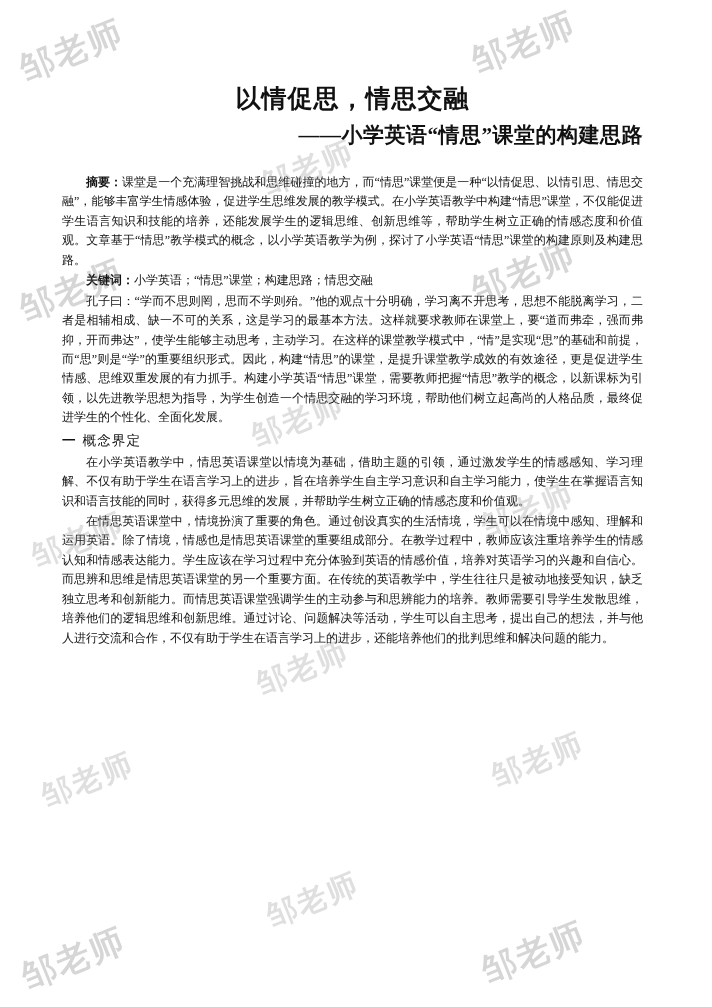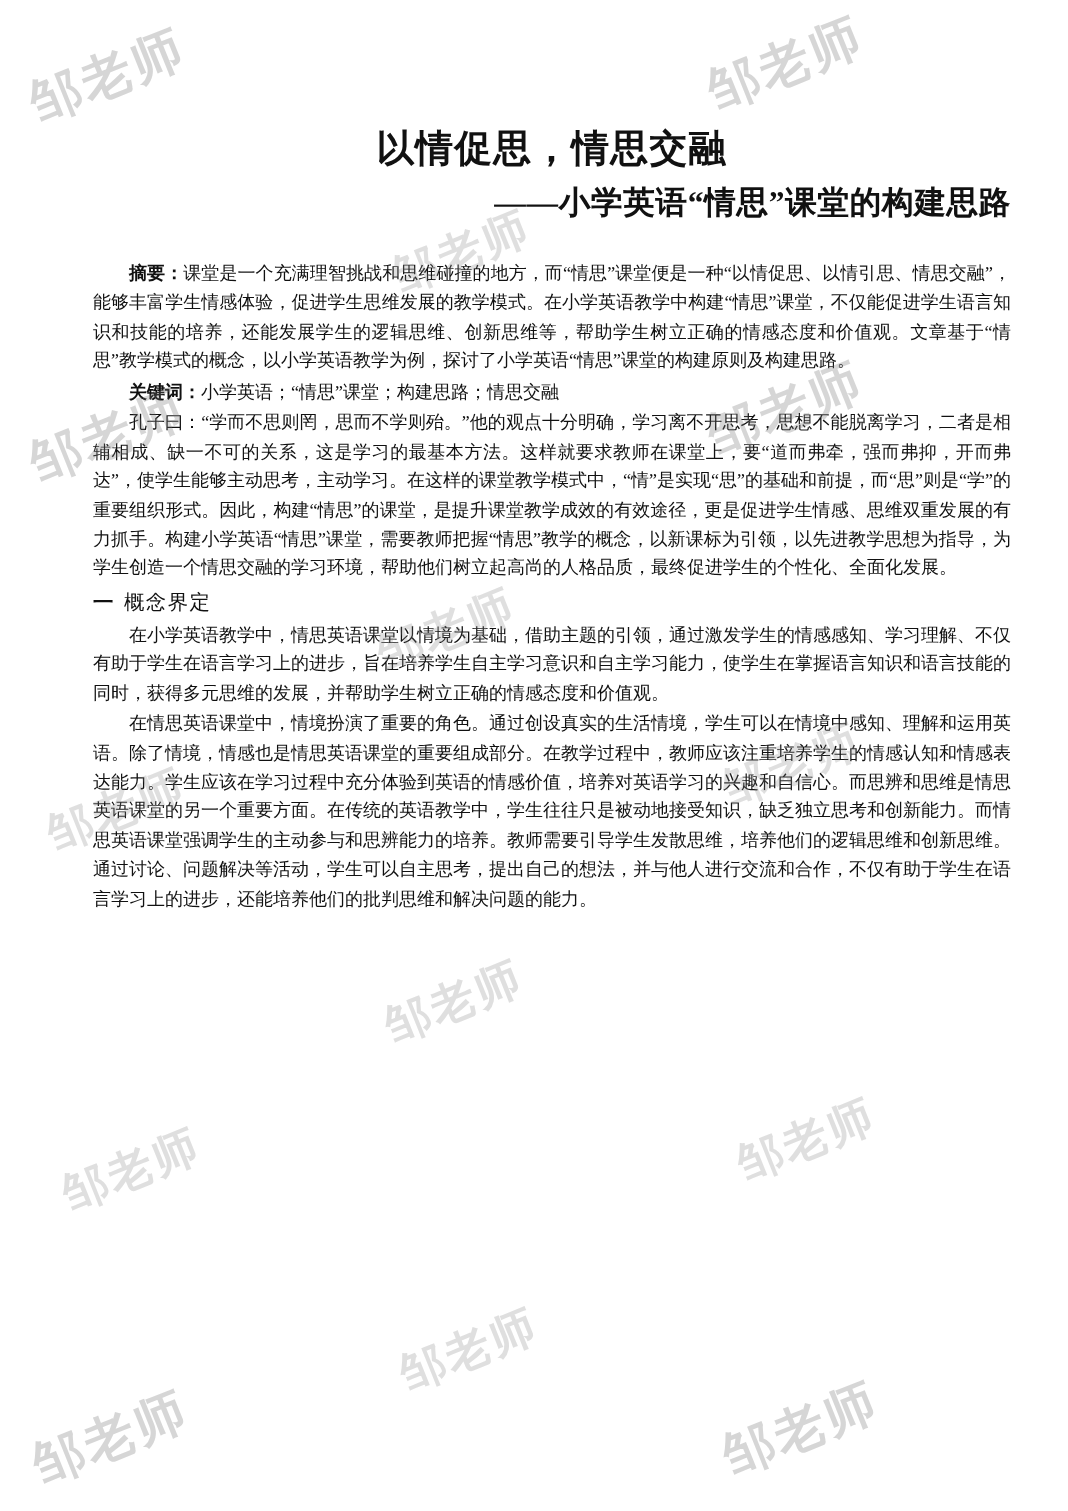--- a/index.html
+++ b/index.html
@@ -11,21 +11,21 @@
     height: 1007px;
     background: #ffffff;
     font-family: "Liberation Serif", "DejaVu Serif", serif;
     color: #111111;
     overflow: hidden;
     position: relative;
   }
   .page {
     position: absolute;
     inset: 0;
-    padding: 72px 38px 40px 62px;
+    padding: 72px 69px 40px 62px;
     box-sizing: border-box;
     z-index: 2;
   }
   .doc-title {
     text-align: center;
     font-size: 25px;
     font-weight: bold;
     letter-spacing: 1px;
     margin: 10px 0 6px 0;
     font-family: "Liberation Serif", "DejaVu Serif", serif;

